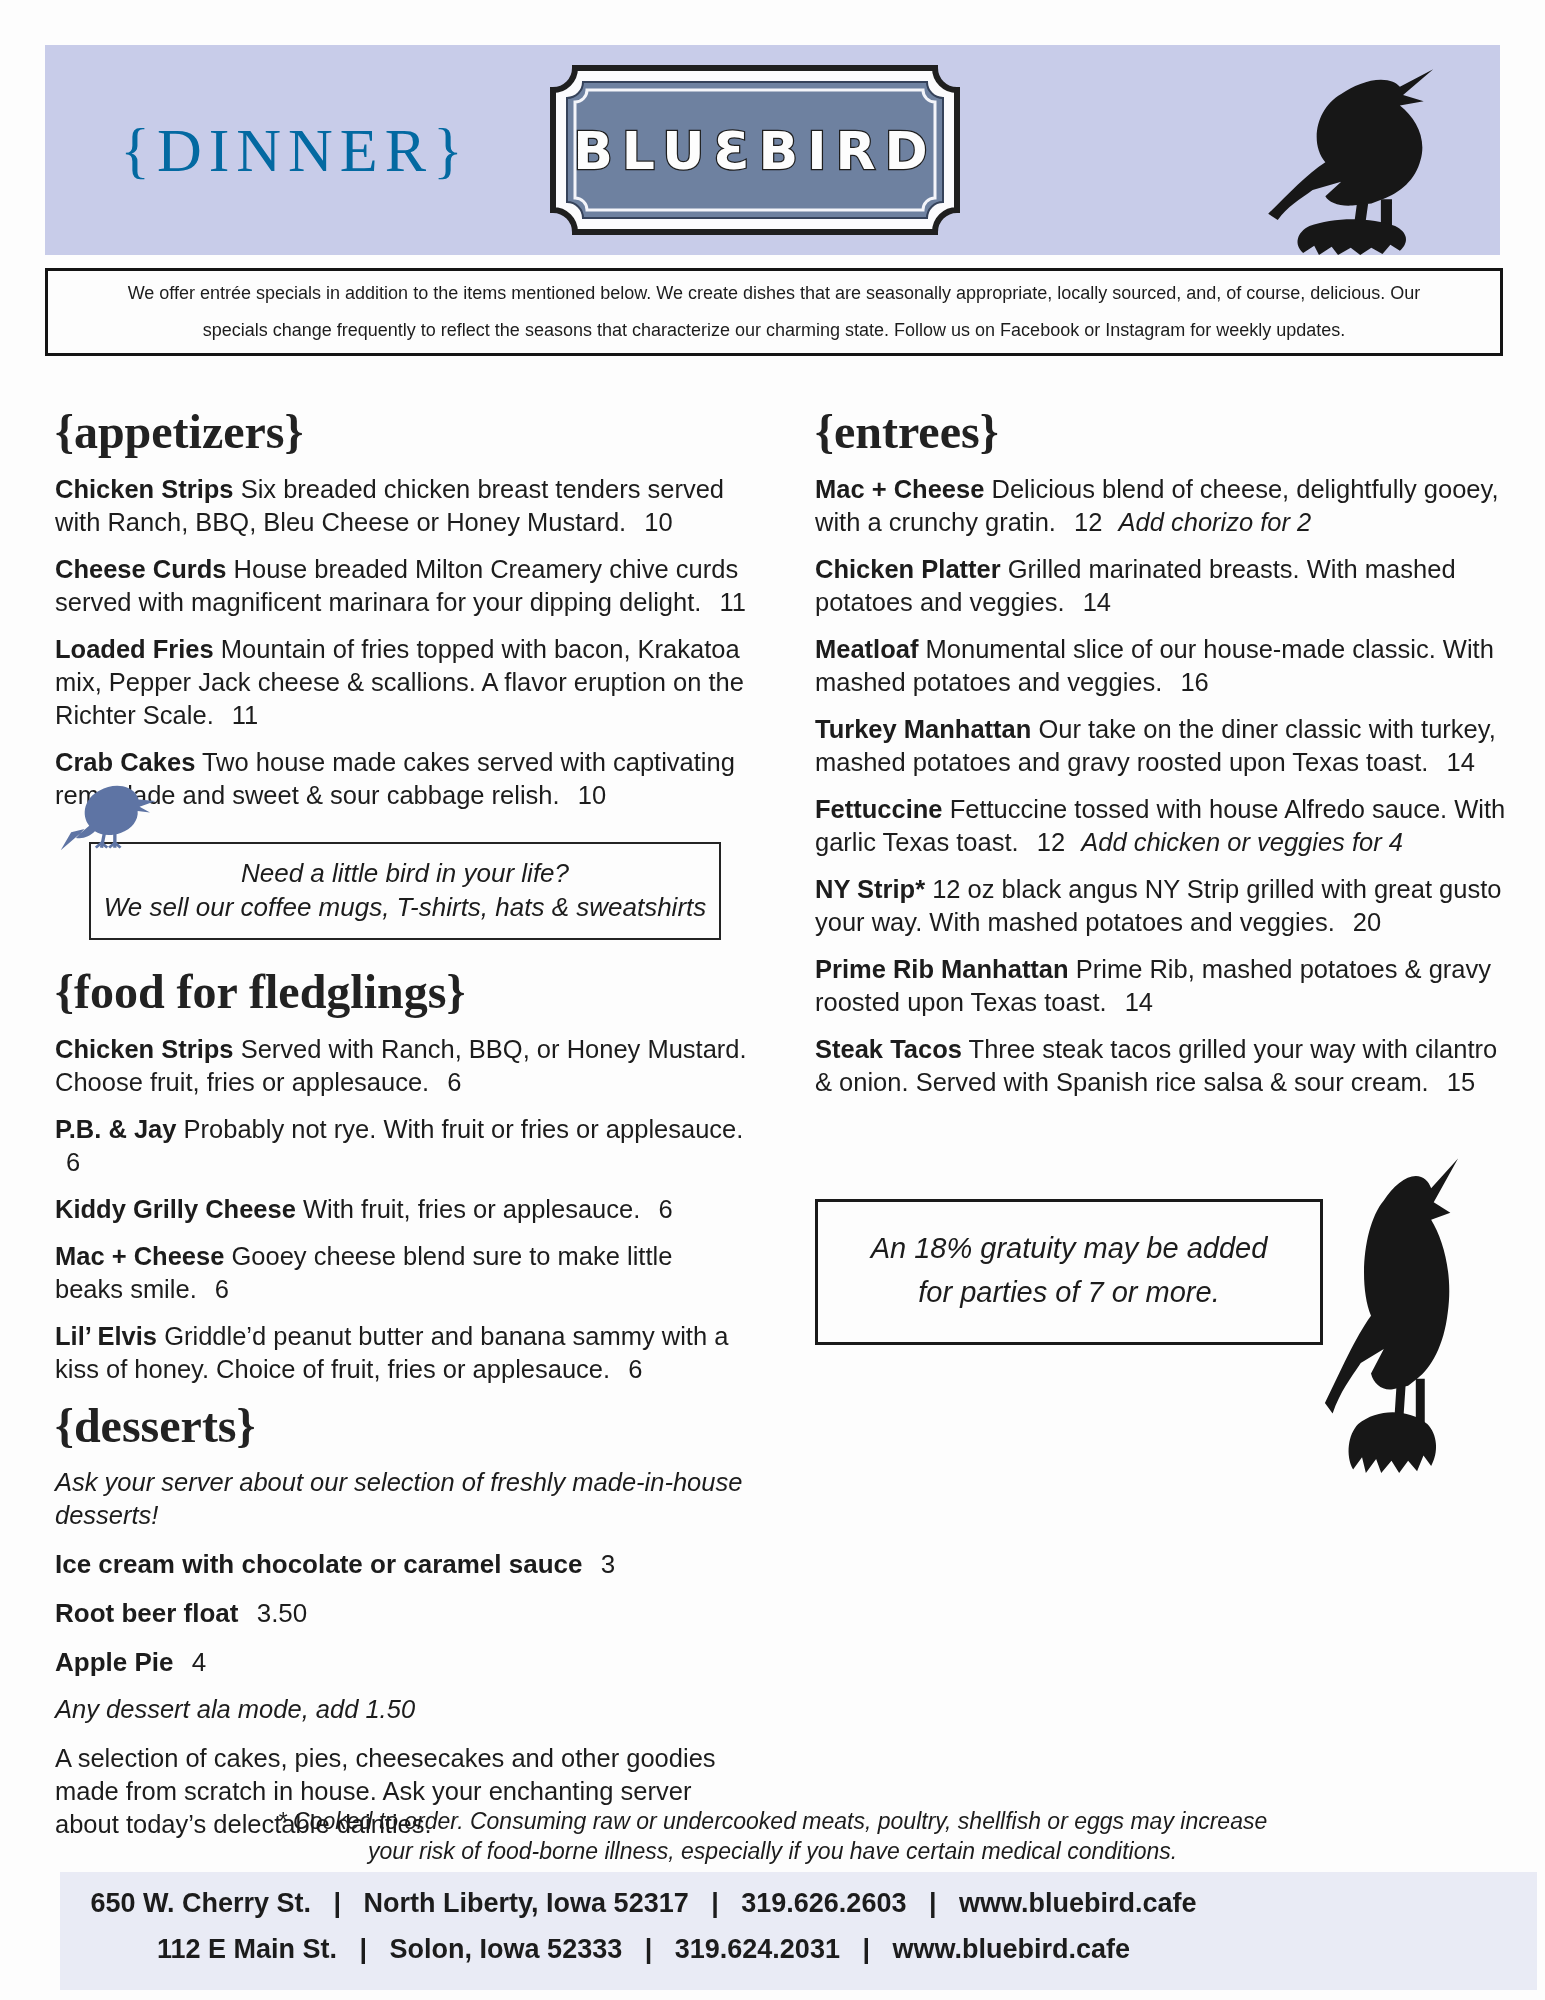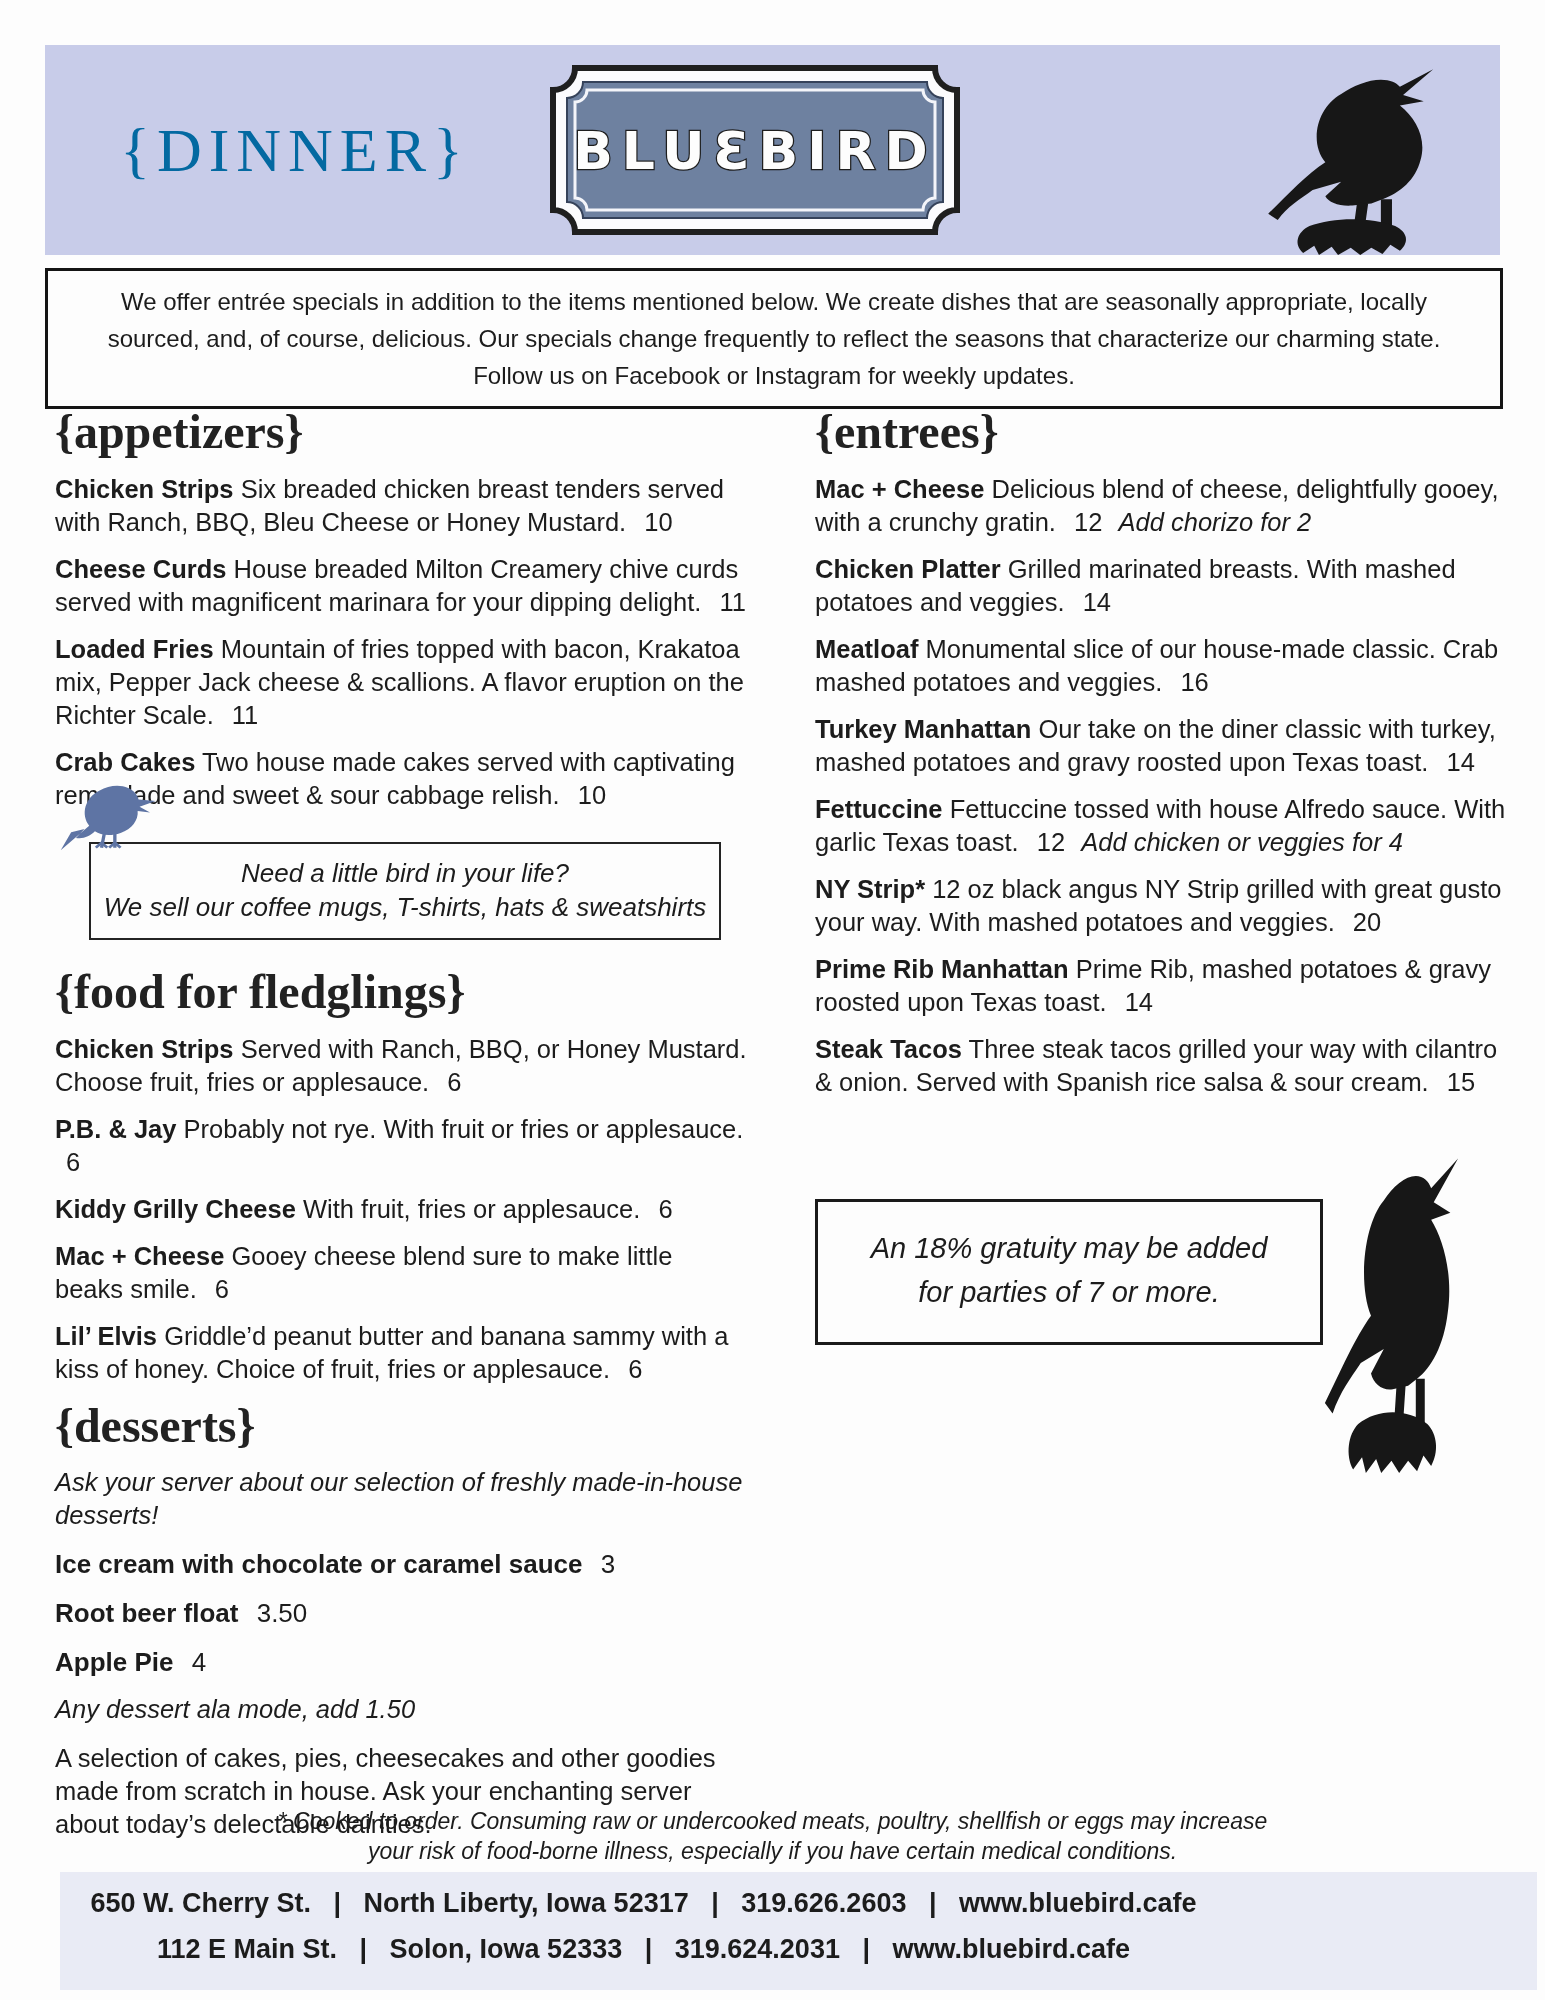--- a/index.html
+++ b/index.html
@@ -18,22 +18,22 @@
     font-family:"Liberation Serif", serif;
     font-size:62px;letter-spacing:7px;color:#0369a1;font-weight:400;
   }
   .plaque{width:420px;height:180px;flex:0 0 auto;}
   .banner-bird-zone{flex:1;display:flex;justify-content:flex-end;padding-right:16px;}
   .banner-bird{color:#171717;margin-top:14px;}
   
   .intro-box{
     position:absolute;left:45px;top:268px;width:1360px;
     border:3px solid #141414;background:#fdfdfd;
-    padding:12px 46px;text-align:center;
-    font-size:24px;line-height:37px;
+    padding:4px 46px;text-align:center;
+    font-size:18px;line-height:37px;
   }
   
   .columns{position:absolute;left:55px;top:406px;width:1442px;display:flex;gap:68px;}
   .col-left{width:692px;flex:0 0 auto;}
   .col-right{width:700px;flex:0 0 auto;position:relative;}
   .section-title{
     font-family:"Liberation Serif", serif;font-weight:700;
     font-size:48px;color:#222;margin:0 0 14px 0;line-height:1.1;
   }
   .mt{margin-top:20px;}
@@ -208,21 +208,21 @@
         <span class="item-price">12</span>
         <i class="item-addon">Add chorizo for 2</i>
       </p>
       <p class="item">
         <span class="item-name">Chicken Platter</span>
         <span class="item-desc">Grilled marinated breasts. With mashed potatoes and veggies.</span>
         <span class="item-price">14</span>
       </p>
       <p class="item">
         <span class="item-name">Meatloaf</span>
-        <span class="item-desc">Monumental slice of our house-made classic. Crab mashed potatoes and veggies.</span>
+        <span class="item-desc">Monumental slice of our house-made classic. With mashed potatoes and veggies.</span>
         <span class="item-price">16</span>
       </p>
       <p class="item">
         <span class="item-name">Turkey Manhattan</span>
         <span class="item-desc">Our take on the diner classic with turkey, mashed potatoes and gravy roosted upon Texas toast.</span>
         <span class="item-price">14</span>
       </p>
       <p class="item">
         <span class="item-name">Fettuccine</span>
         <span class="item-desc">Fettuccine tossed with house Alfredo sauce. With garlic Texas toast.</span>

